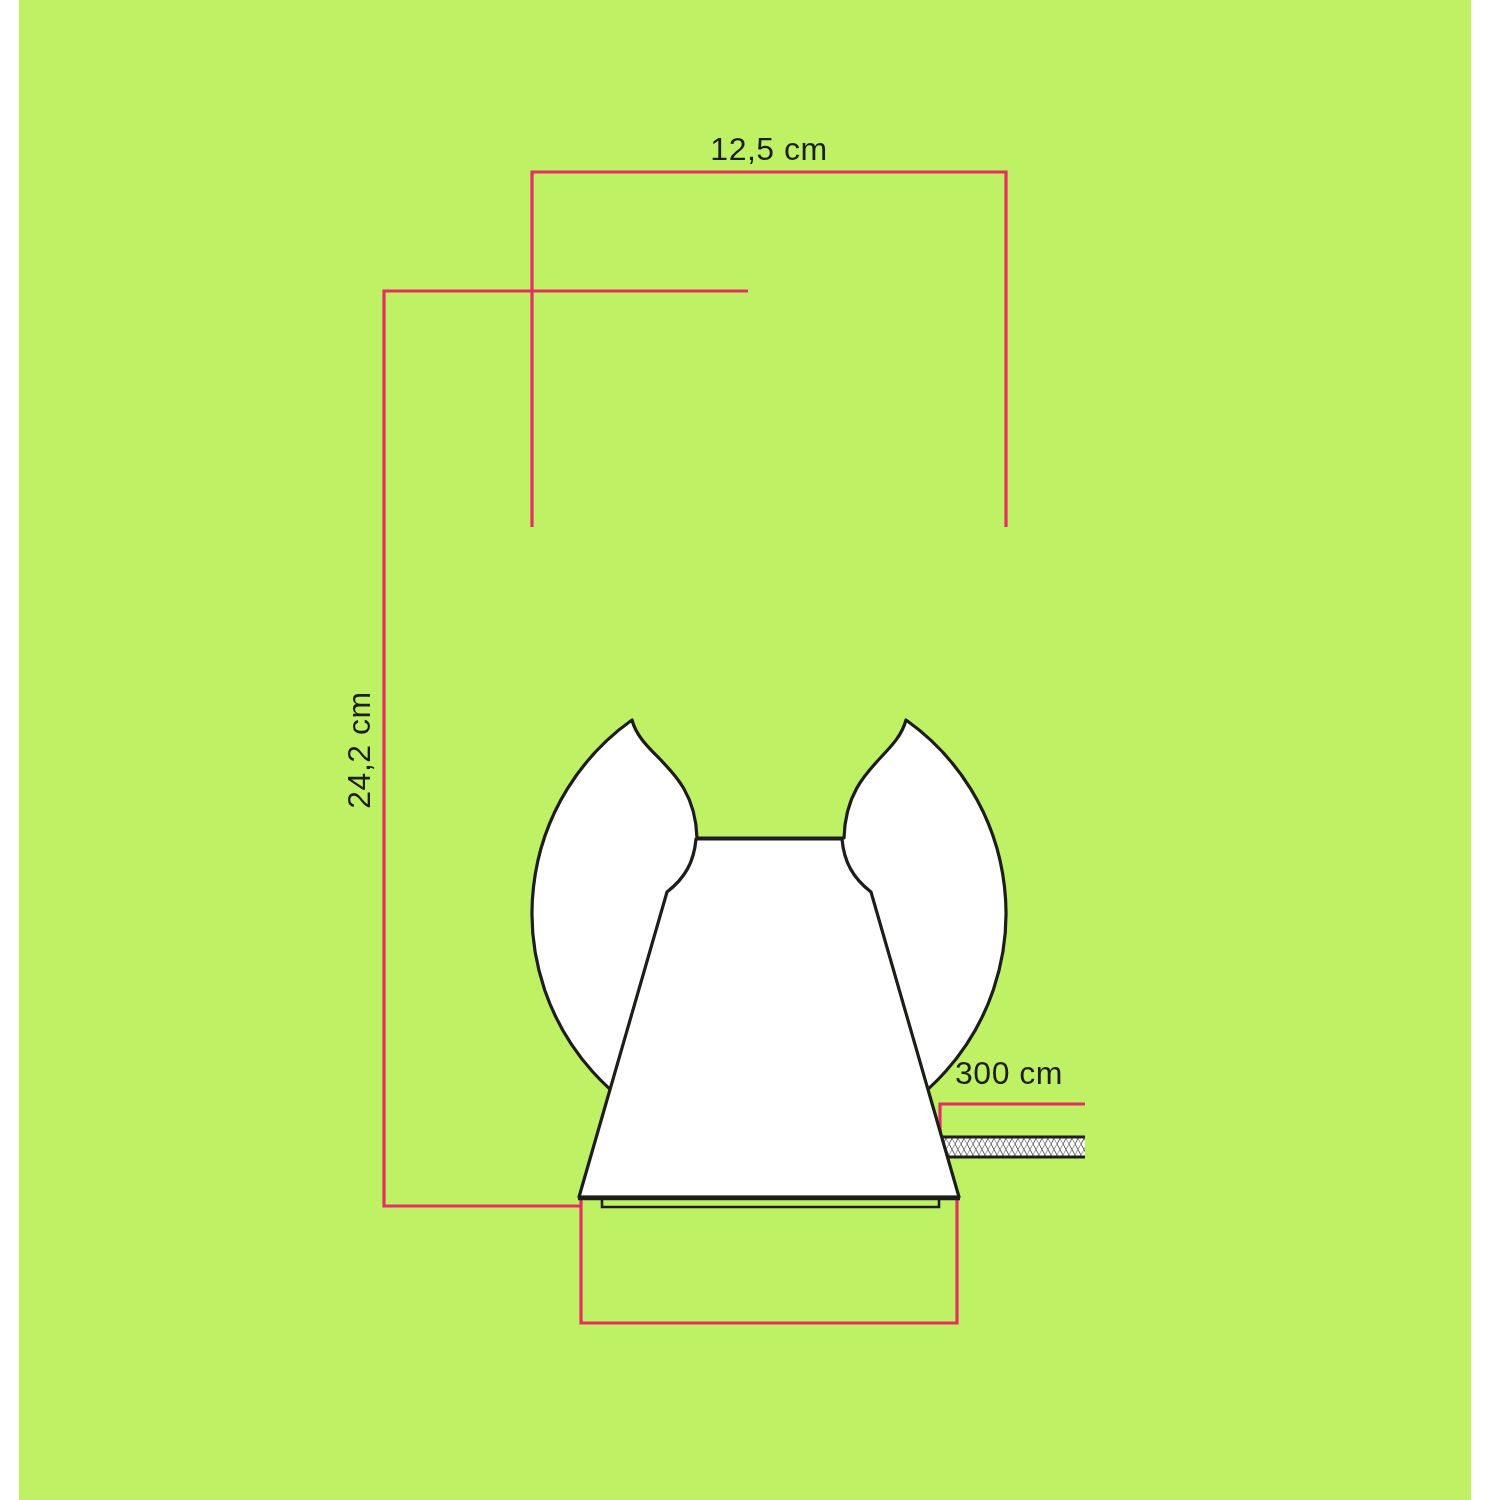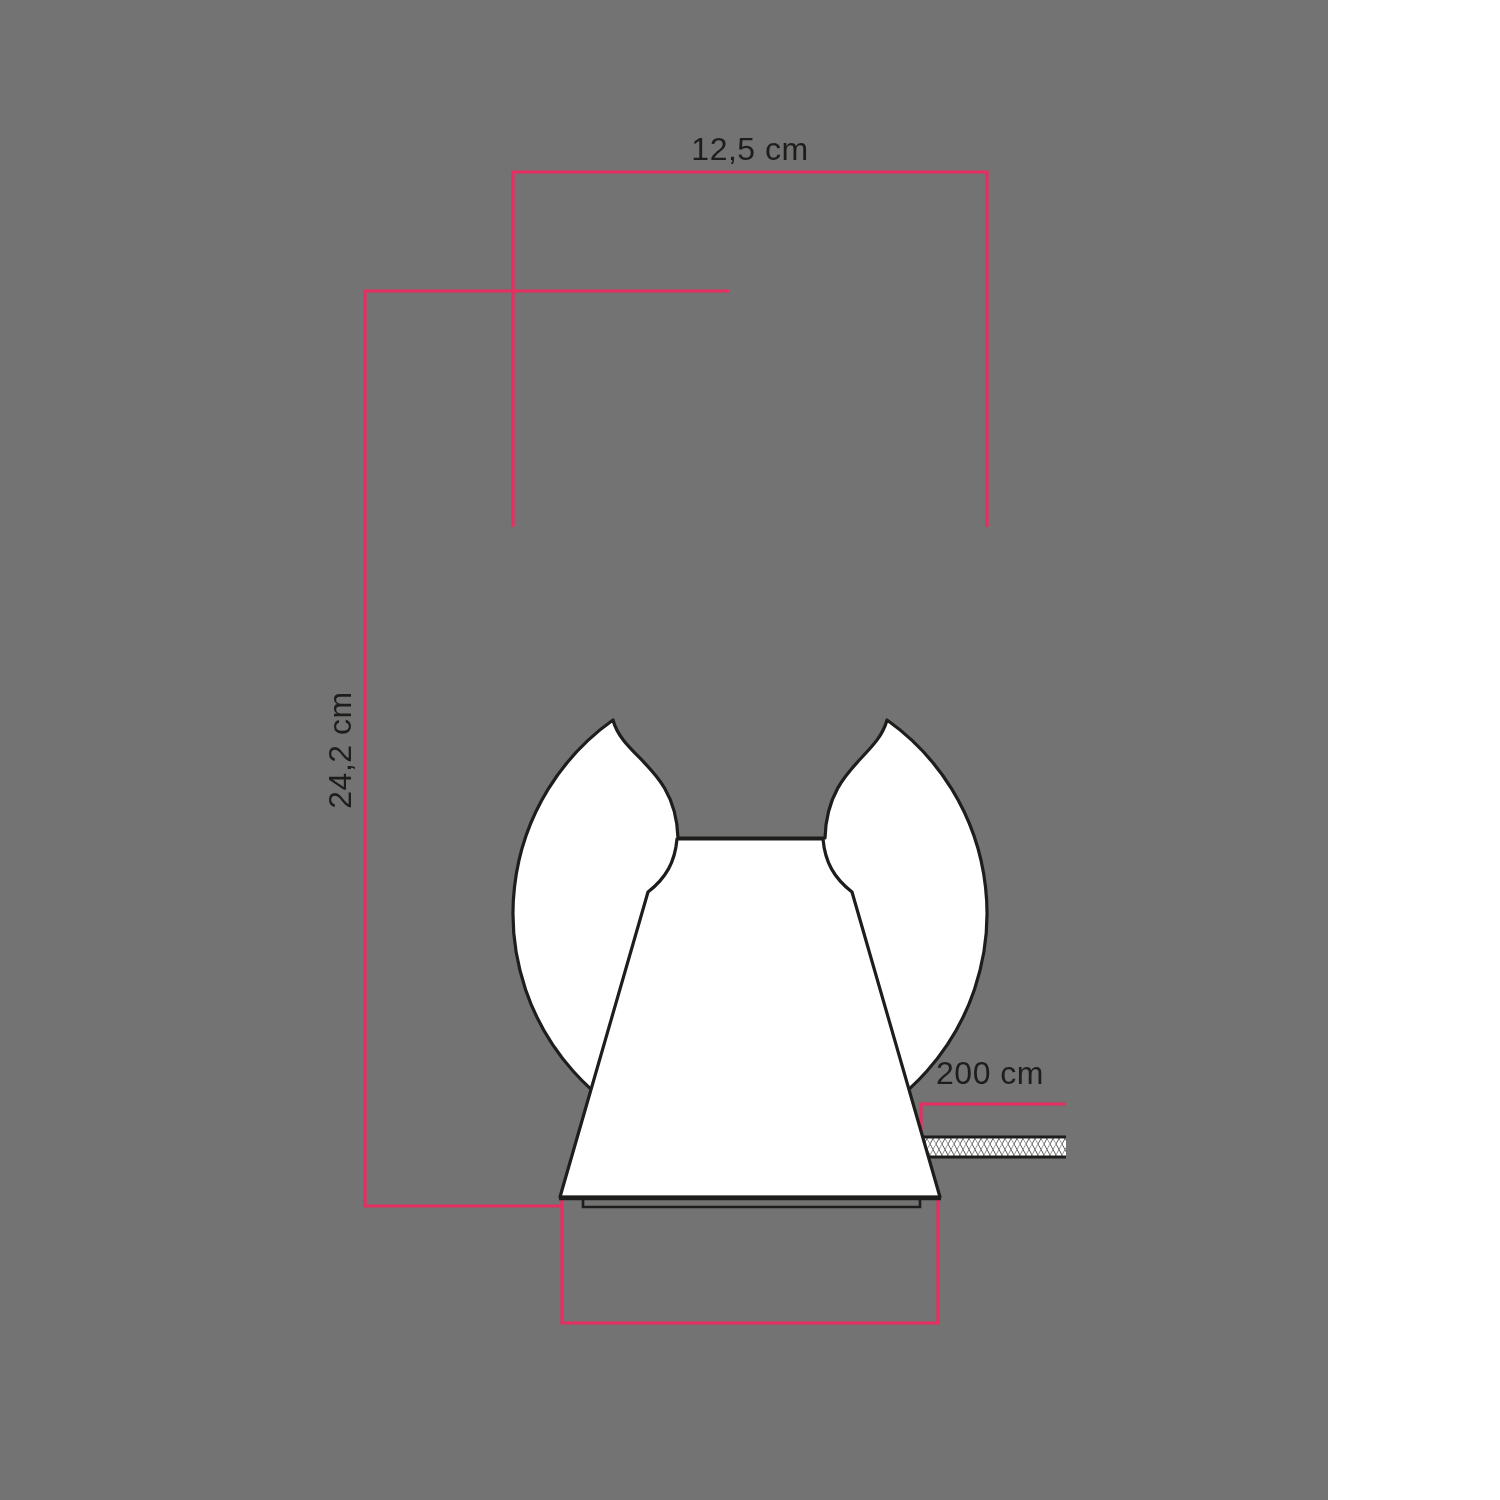--- a/index.html
+++ b/index.html
@@ -2,25 +2,26 @@
 <html><head>
 <meta charset="utf-8">
 <style>
   html, body {
     margin: 0;
     padding: 0;
     background: #ffffff;
   }
   #canvas {
     position: relative;
-    width: 1328px;
+    width: 1452px;
     height: 1500px;
-    background: #737373;
+    background: #bef264;
     overflow: hidden;
     font-family: "Liberation Sans", sans-serif;
+    margin-left: 19px;
   }
   #drawing {
     position: absolute;
     left: 0;
     top: 0;
   }
   .dim-label {
     position: absolute;
     width: 400px;
     height: 36px;
@@ -84,16 +85,16 @@
 
     <line x1="559" y1="1198" x2="941" y2="1198" stroke="#1d1d1b" stroke-width="4.5"></line>
 
     <path d="M 583,1199 L 583,1207 L 920,1207 L 920,1199" fill="none" stroke="#1d1d1b" stroke-width="2.6"></path>
   </svg>
 
   <div class="dim-label" style="left:550px; top:131px;">12,5 cm</div>
 
   <div class="dim-label rotated" style="left:140px; top:732px;">24,2 cm</div>
 
-  <div class="dim-label" style="left:790px; top:1055px;">200 cm</div>
+  <div class="dim-label" style="left:790px; top:1055px;">300 cm</div>
 
 
 </div>
 
 </body></html>

